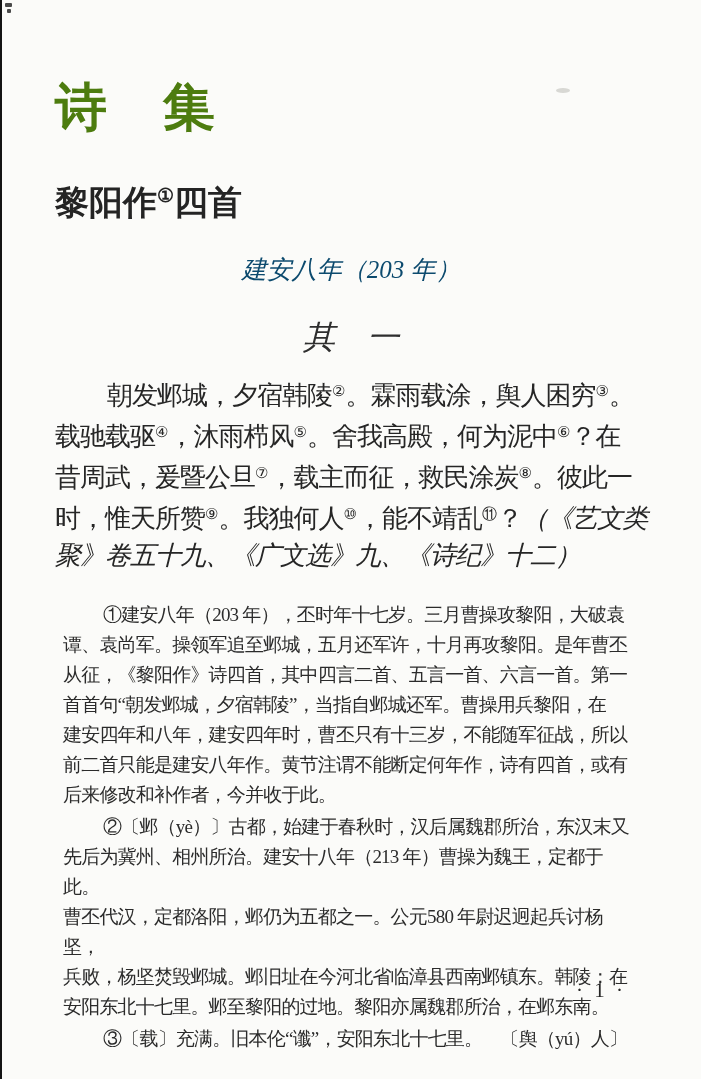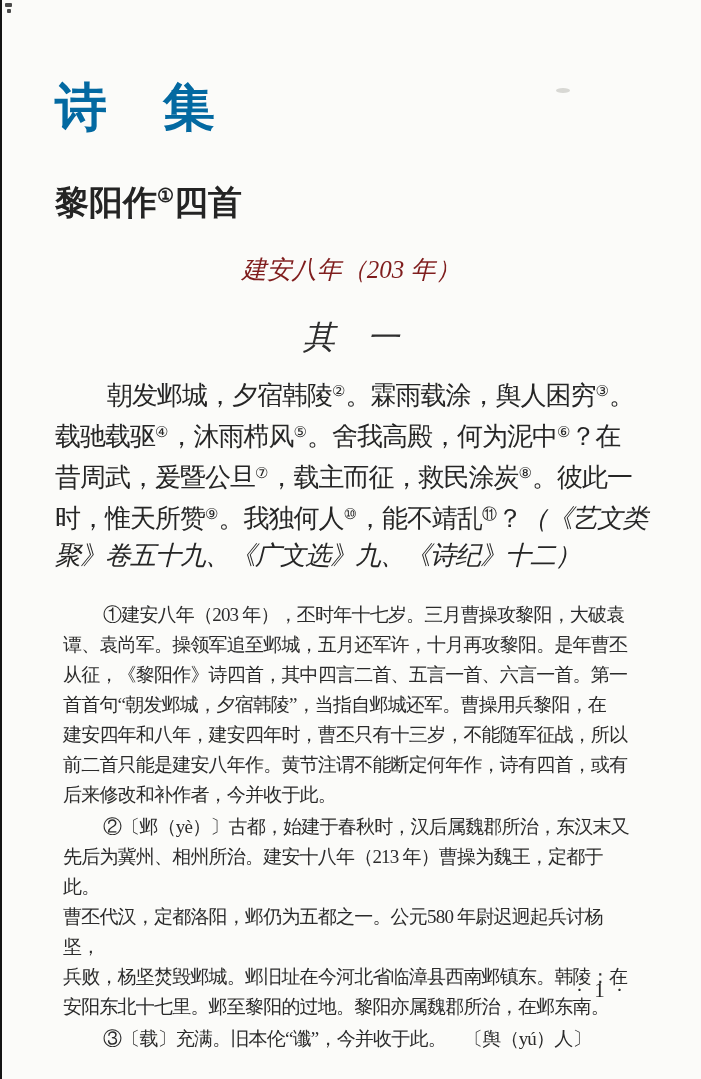--- a/index.html
+++ b/index.html
@@ -22,39 +22,39 @@
     background:#d8d8d4; border-radius:50%; }
 
   .content { position:absolute; left:55px; top:0; width:592px; }
 
   .book-title {
     margin:78px 0 0 0;
     font-family:"Liberation Sans","DejaVu Sans",sans-serif;
     font-weight:bold;
     font-size:52px;
     line-height:1.15;
-    color:#0369a1;
+    color:#4d7c0f;
     letter-spacing:2px;
   }
 
   .poem-title {
     margin-top:44px;
     font-size:34px;
     line-height:1.25;
     color:#242424;
   }
   .poem-title sup { font-size:19px; vertical-align:12px; }
 
   .kai { font-style:italic; }
 
   .poem-subtitle {
     margin-top:13px;
     text-align:center;
     font-size:25px;
-    color:#7f1d1d;
+    color:#0c4a6e;
   }
 
   .poem-section {
     margin-top:30px;
     text-align:center;
     font-size:32px;
     color:#2e2e2e;
   }
 
   .poem-body {
@@ -107,18 +107,18 @@
 
   <div class="poem-subtitle kai">建安八年（203 年）</div>
 
   <div class="poem-section kai">其　一</div>
 
   <p class="poem-body"><span>朝发邺城，夕宿韩陵</span><sup class="note-ref">②</sup><span>。霖雨载涂，舆人困穷</span><sup class="note-ref">③</sup><span>。</span><br><span>载驰载驱</span><sup class="note-ref">④</sup><span>，沐雨栉风</span><sup class="note-ref">⑤</sup><span>。舍我高殿，何为泥中</span><sup class="note-ref">⑥</sup><span>？在</span><br><span>昔周武，爰暨公旦</span><sup class="note-ref">⑦</sup><span>，载主而征，救民涂炭</span><sup class="note-ref">⑧</sup><span>。彼此一</span><br><span>时，惟天所赞</span><sup class="note-ref">⑨</sup><span>。我独何人</span><sup class="note-ref">⑩</sup><span>，能不靖乱</span><sup class="note-ref">⑪</sup><span>？</span><span class="kai">（《艺文类</span><br><span class="kai">聚》卷五十九、《广文选》九、《诗纪》十二）</span></p>
 
   <div class="annotations">
     <p>①建安八年（203 年），丕时年十七岁。三月曹操攻黎阳，大破袁<br>谭、袁尚军。操领军追至邺城，五月还军许，十月再攻黎阳。是年曹丕<br>从征，《黎阳作》诗四首，其中四言二首、五言一首、六言一首。第一<br>首首句“朝发邺城，夕宿韩陵”，当指自邺城还军。曹操用兵黎阳，在<br>建安四年和八年，建安四年时，曹丕只有十三岁，不能随军征战，所以<br>前二首只能是建安八年作。黄节注谓不能断定何年作，诗有四首，或有<br>后来修改和补作者，今并收于此。</p>
     <p>②〔邺（yè）〕古都，始建于春秋时，汉后属魏郡所治，东汉末又<br>先后为冀州、相州所治。建安十八年（213 年）曹操为魏王，定都于此。<br>曹丕代汉，定都洛阳，邺仍为五都之一。公元580 年尉迟迥起兵讨杨坚，<br>兵败，杨坚焚毁邺城。邺旧址在今河北省临漳县西南邺镇东。韩陵：在<br>安阳东北十七里。邺至黎阳的过地。黎阳亦属魏郡所治，在邺东南。</p>
-    <p>③〔载〕充满。旧本伦“谶”，今并收于此。　〔舆（yú）人〕</p>
+    <p>③〔载〕充满。旧本伦“谶”，安阳东北十七里。　〔舆（yú）人〕</p>
   </div>
 
 </div>
 
 <div class="page-number">· 1 ·</div>
 
 </body></html>

